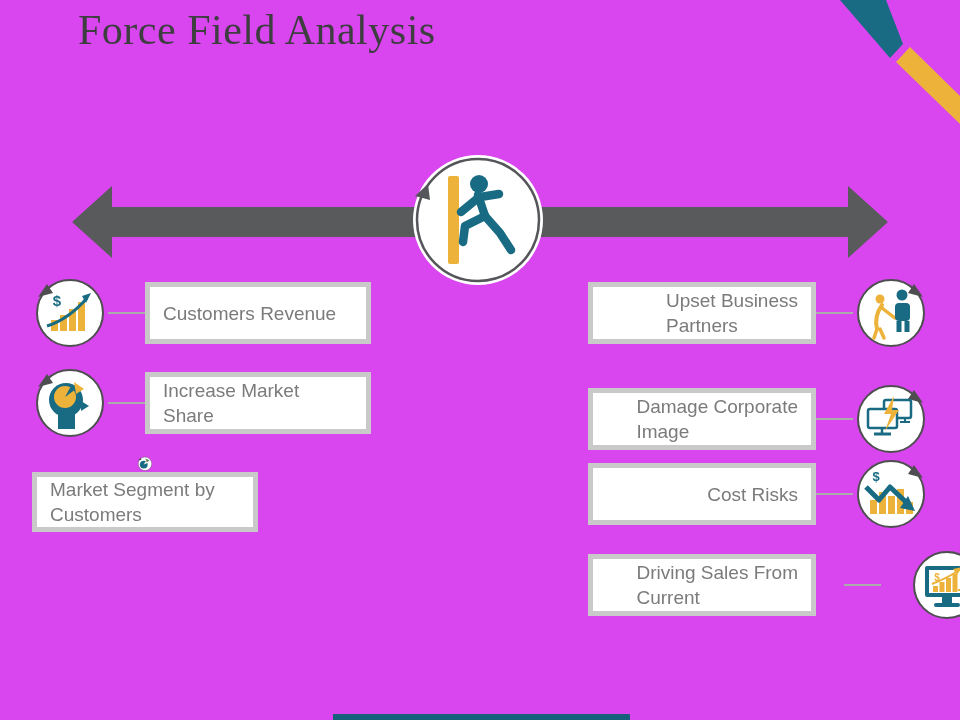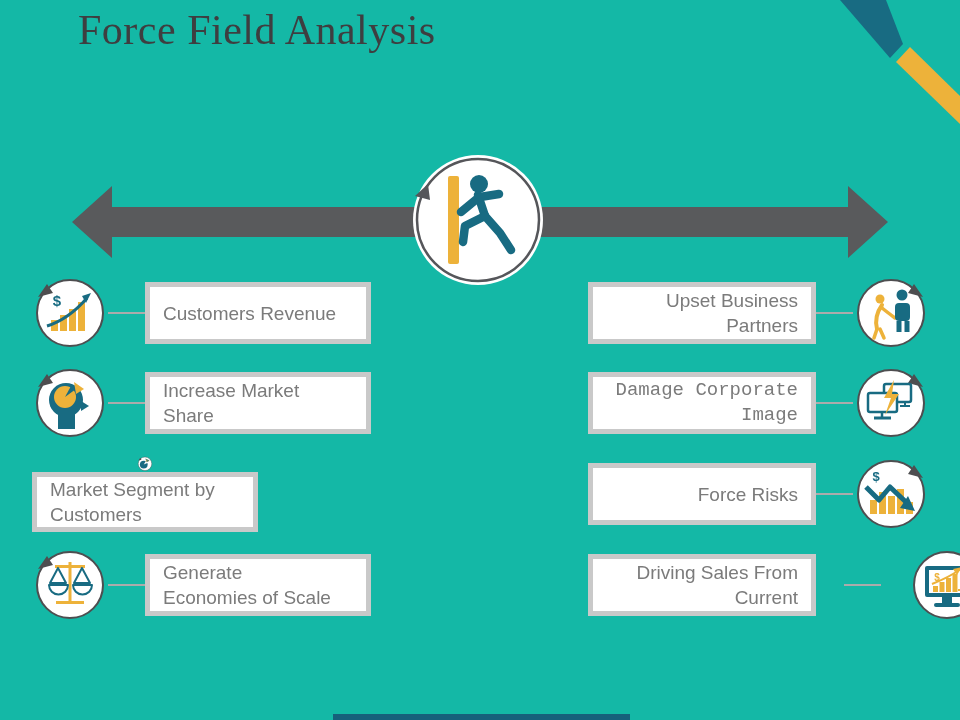--- a/index.html
+++ b/index.html
@@ -1,28 +1,28 @@
 <!DOCTYPE html>
 <html><head>
 <meta charset="utf-8">
 <style>
   html,body{margin:0;padding:0;background:#fff;}
-  .slide{position:relative;width:960px;height:720px;background:#14b8a6;overflow:hidden;
+  .slide{position:relative;width:960px;height:720px;background:#d946ef;overflow:hidden;
          font-family:"Liberation Sans",sans-serif;}
   .title{position:absolute;left:78px;top:6px;font-family:"Liberation Serif",serif;
          font-size:42px;color:#3E3E40;letter-spacing:.5px;}
   .ribbons{position:absolute;right:0;top:0;}
   .center-art{position:absolute;left:0;top:150px;}
   .row{position:absolute;display:flex;align-items:center;height:76px;}
   .row .conn{width:37px;height:2px;background:#ABABAB;}
   .label-box{box-sizing:border-box;border:5px solid #C9C9C9;background:#fff;
              height:62px;display:flex;align-items:center;padding:0 13px;}
   .label-box .label{font-size:19px;line-height:25px;color:#7B7B7B;white-space:pre-line;}
   .row.left  .label-box{width:226px;justify-content:flex-start;text-align:left;}
-  .row.right .label-box{width:228px;justify-content:flex-end;text-align:right;}
+  .row.right .label-box{width:228px;justify-content:flex-end;}
   .bottom-bar{position:absolute;left:333px;top:714px;width:297px;height:6px;background:#16607B;}
   svg{display:block;}
 </style>
 </head>
 <body>
 
 <div class="slide">
 
   <svg width="0" height="0" style="position:absolute">
     <defs>
@@ -115,41 +115,20 @@
           <polygon points="41,28 44,23 47,28"></polygon>
       </g>
     </svg>
     <div class="conn"></div>
     <div class="label-box">
       <span class="label">Market Segment by
 Customers</span>
     </div>
   </div>
 
-  <div class="row left" style="left:32px;top:547px;">
-    <svg width="76" height="76" viewBox="0 0 76 76">
-      <use href="#ring-l"></use>
-      <g fill="#EDB23A">
-        <rect x="23" y="18" width="30" height="3"></rect>
-        <rect x="36.5" y="15" width="3" height="41"></rect>
-        <rect x="24" y="54" width="28" height="3"></rect>
-      </g>
-      <g fill="#fff" stroke="#186B82" stroke-width="2" stroke-linejoin="round">
-        <path d="M26 21 L18 36 L34 36 Z"></path>
-        <path d="M17 38 A9.5 9.5 0 0 0 36 38 Z"></path>
-        <path d="M50 21 L42 36 L58 36 Z"></path>
-        <path d="M41 38 A9.5 9.5 0 0 0 60 38 Z"></path>
-      </g>
-    </svg>
-    <div class="conn"></div>
-    <div class="label-box">
-      <span class="label">Generate
-Economies of Scale</span>
-    </div>
-  </div>
 
   <div class="row right" style="left:588px;top:275px;">
     <div class="label-box">
       <span class="label">Upset Business
 Partners</span>
     </div>
     <div class="conn"></div>
     <svg width="76" height="76" viewBox="0 0 76 76">
       <use href="#ring-r"></use>
       <circle cx="27" cy="24" r="4.5" fill="#EDB23A"></circle>
@@ -161,21 +140,21 @@
       </g>
       <g fill="#186B82">
         <circle cx="49" cy="20" r="5.5"></circle>
         <rect x="42" y="28" width="15" height="18" rx="4"></rect>
         <rect x="43.5" y="46" width="5" height="11"></rect>
         <rect x="51.5" y="46" width="5" height="11"></rect>
       </g>
     </svg>
   </div>
 
-  <div class="row right" style="left:588px;top:365px;font-family:Liberation Mono, monospace;">
+  <div class="row right" style="left:588px;top:381px;">
     <div class="label-box">
       <span class="label">Damage Corporate
 Image</span>
     </div>
     <div class="conn"></div>
     <svg width="76" height="76" viewBox="0 0 76 76">
       <use href="#ring-r"></use>
       <rect x="31" y="19" width="27" height="18" rx="2" fill="#fff" stroke="#186B82" stroke-width="2.5"></rect>
       <g stroke="#186B82" stroke-width="2" fill="none">
         <path d="M52 37 L52 41"></path>
@@ -185,21 +164,21 @@
       <g stroke="#186B82" fill="none">
         <path d="M29 47 L29 52" stroke-width="2.5"></path>
         <path d="M21 53 L38 53" stroke-width="3"></path>
       </g>
       <polygon points="41,15 31,33 38,33 32,50 46,29 39,29" fill="#EDB23A"></polygon>
     </svg>
   </div>
 
   <div class="row right" style="left:588px;top:456px;">
     <div class="label-box">
-      <span class="label">Force Risks</span>
+      <span class="label">Cost Risks</span>
     </div>
     <div class="conn"></div>
     <svg width="76" height="76" viewBox="0 0 76 76">
       <use href="#ring-r"></use>
       <g fill="#EDB23A">
         <rect x="17" y="44" width="7" height="14"></rect>
           <rect x="26" y="36" width="7" height="22"></rect>
         <rect x="35" y="40" width="7" height="18"></rect>
           <rect x="44" y="33" width="7" height="25"></rect>
         <rect x="53" y="46" width="7" height="12"></rect>

